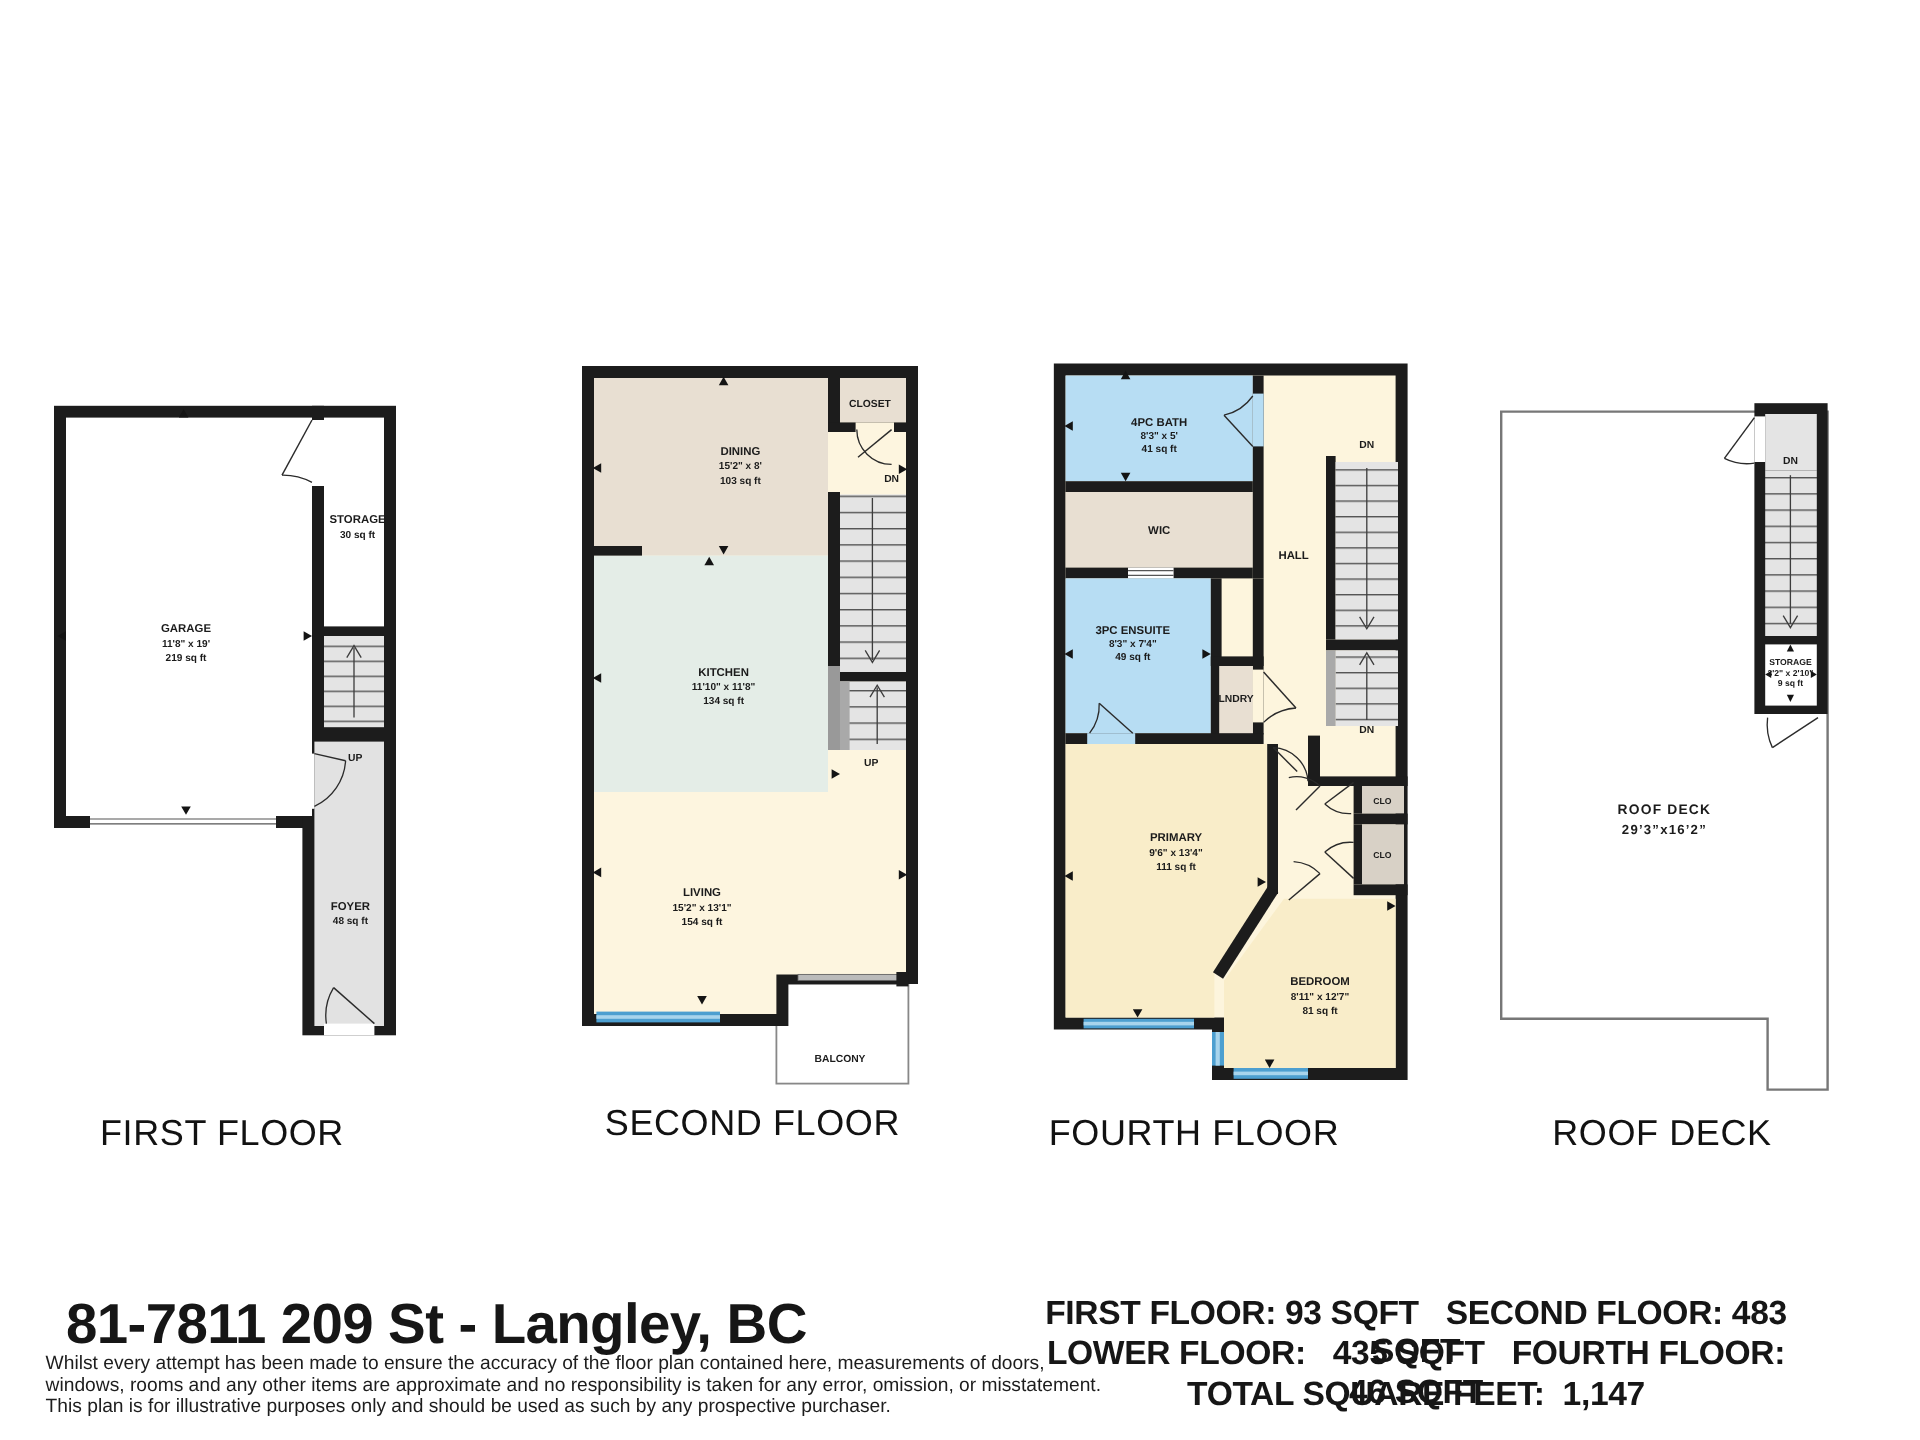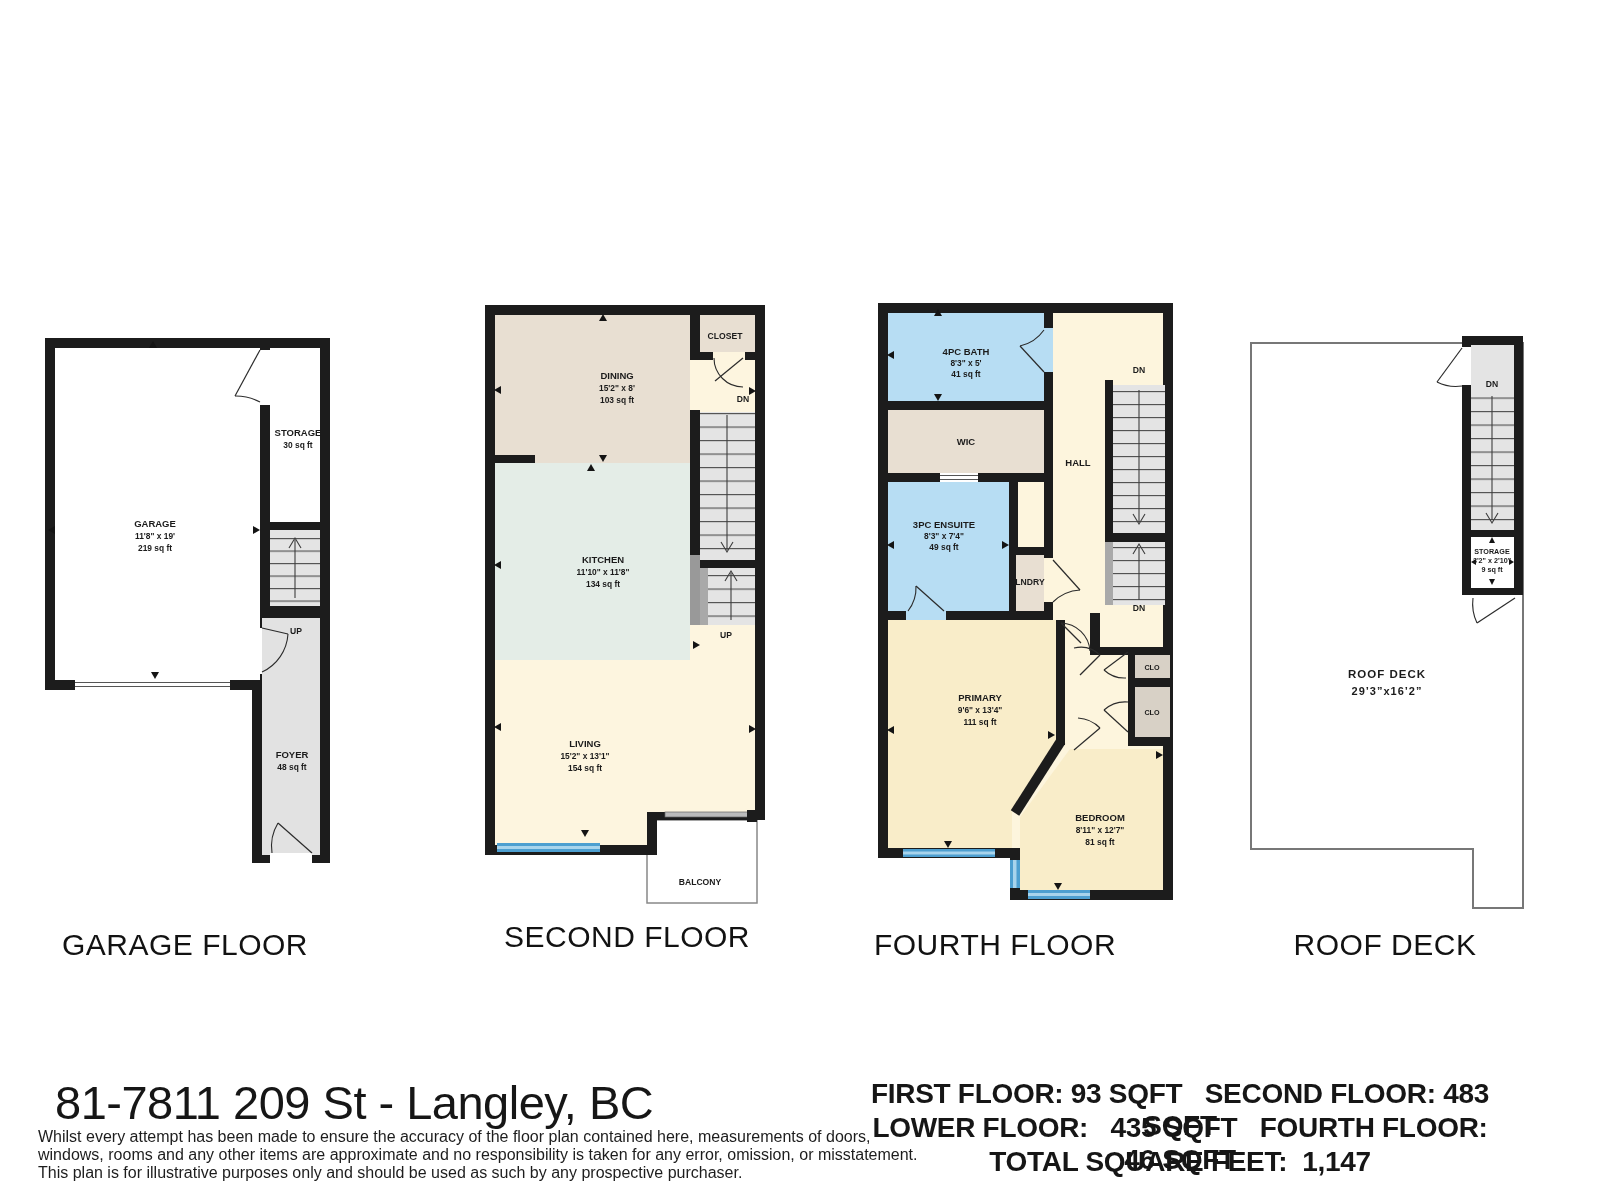--- a/index.html
+++ b/index.html
@@ -12,21 +12,21 @@
   .sm{font-size:8.6px;font-weight:bold;fill:#1b1b1b;text-anchor:middle;}
   .tiny{font-size:7.2px;font-weight:bold;fill:#1b1b1b;text-anchor:middle;}
   .w{fill:#1c1c1c;}
   .tri{fill:#141414;}
   .arc{fill:none;stroke:#2b2b2b;stroke-width:1.1;}
   .leaf{stroke:#2b2b2b;stroke-width:1.2;}
   .sline{stroke:#3d3d3d;stroke-width:1.1;}
   .ahead{stroke:#3d3d3d;stroke-width:1.1;fill:none;}
   .gdoor{stroke:#555;stroke-width:1;}
   .floor-title{position:absolute;width:340px;text-align:center;font-size:30px;color:#121212;letter-spacing:0.5px;}
-  #address{position:absolute;left:55px;top:1075px;font-size:47px;font-weight:normal;color:#161616;letter-spacing:-0.5px;}
+  #address{position:absolute;left:55px;top:1075px;font-size:47px;font-weight:bold;color:#161616;letter-spacing:-0.5px;}
   .disc{position:absolute;left:38px;font-size:16px;color:#1d1d1d;white-space:pre-wrap;}
   .sumline{position:absolute;left:855px;width:650px;text-align:center;font-size:28px;font-weight:bold;color:#161616;letter-spacing:-0.3px;white-space:pre-wrap;}
 </style>
 </head>
 <body>
 <div id="canvas">
 
 <svg style="left:45px;top:338px" width="285" height="525" viewBox="0 0 285 525">
   <rect class="w" x="0" y="0" width="225" height="352"></rect>
   <rect class="w" x="215" y="0" width="70" height="280"></rect>
@@ -277,21 +277,21 @@
   <text x="142" y="348" style="font-size:11.5px;font-weight:bold;letter-spacing:1px;fill:#1b1b1b;text-anchor:middle">ROOF DECK</text>
   <text x="142" y="365" style="font-size:11px;font-weight:bold;letter-spacing:1px;fill:#1b1b1b;text-anchor:middle">29’3”x16’2”</text>
   <defs>
     <pattern id="stepsD" width="12" height="13.5" patternUnits="userSpaceOnUse">
       <rect width="12" height="13.5" fill="#e4e4e4"></rect>
       <line x1="0" y1="0.6" x2="12" y2="0.6" stroke="#4a4a4a" stroke-width="1.1"></line>
     </pattern>
   </defs>
 </svg>
 
-<div class="floor-title" style="left:15px;top:928px">GARAGE FLOOR</div>
+<div class="floor-title" style="left:15px;top:928px">FIRST FLOOR</div>
 <div class="floor-title" style="left:457px;top:920px">SECOND FLOOR</div>
 <div class="floor-title" style="left:825px;top:928px">FOURTH FLOOR</div>
 <div class="floor-title" style="left:1215px;top:928px">ROOF DECK</div>
 
 <div id="address">81-7811 209 St -  Langley, BC</div>
 <div class="disc" style="top:1128px">Whilst every attempt has been made to ensure the accuracy of the floor plan contained here, measurements of doors,</div>
 <div class="disc" style="top:1164px">This plan is for illustrative purposes only and should be used as such by any prospective purchaser.</div>
 <div class="disc" style="top:1146px">windows, rooms and any other items are approximate and no responsibility is taken for any error, omission, or misstatement.</div>
 <div class="sumline" style="top:1078px">FIRST FLOOR: 93 SQFT   SECOND FLOOR: 483 SQFT</div>
 <div class="sumline" style="top:1112px">LOWER FLOOR:   435 SQFT   FOURTH FLOOR: 46 SQFT</div>

